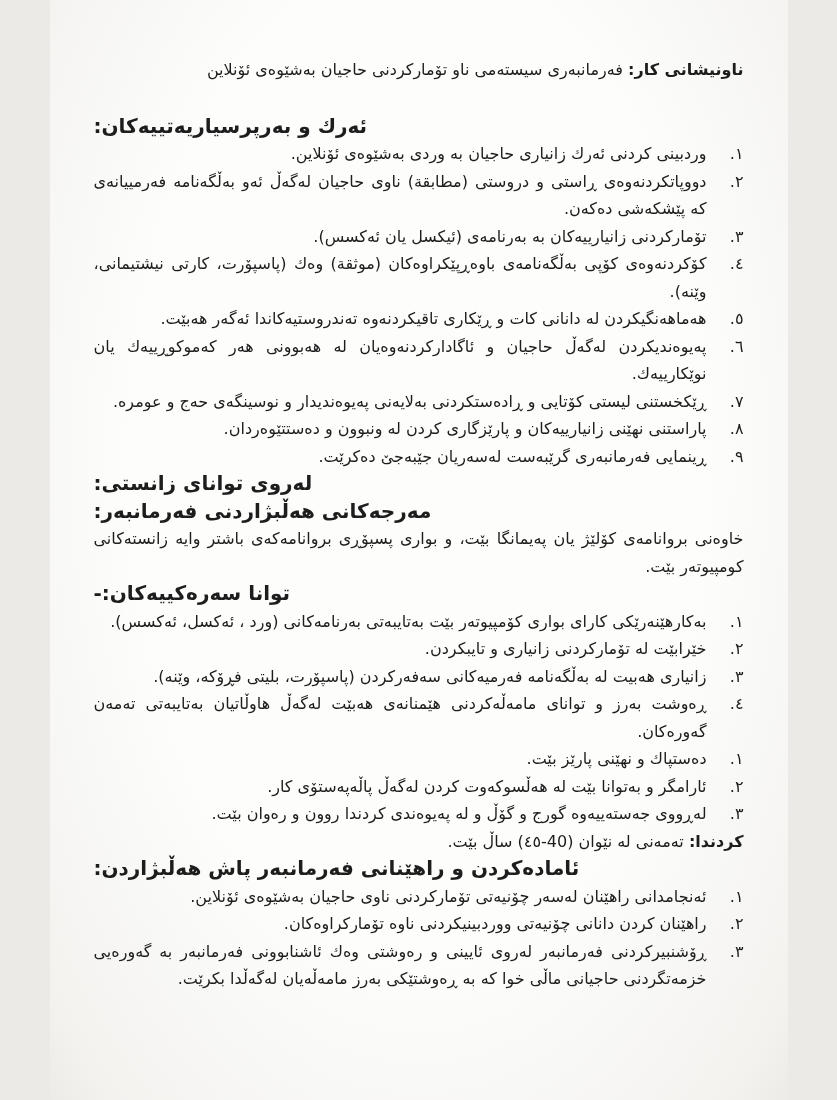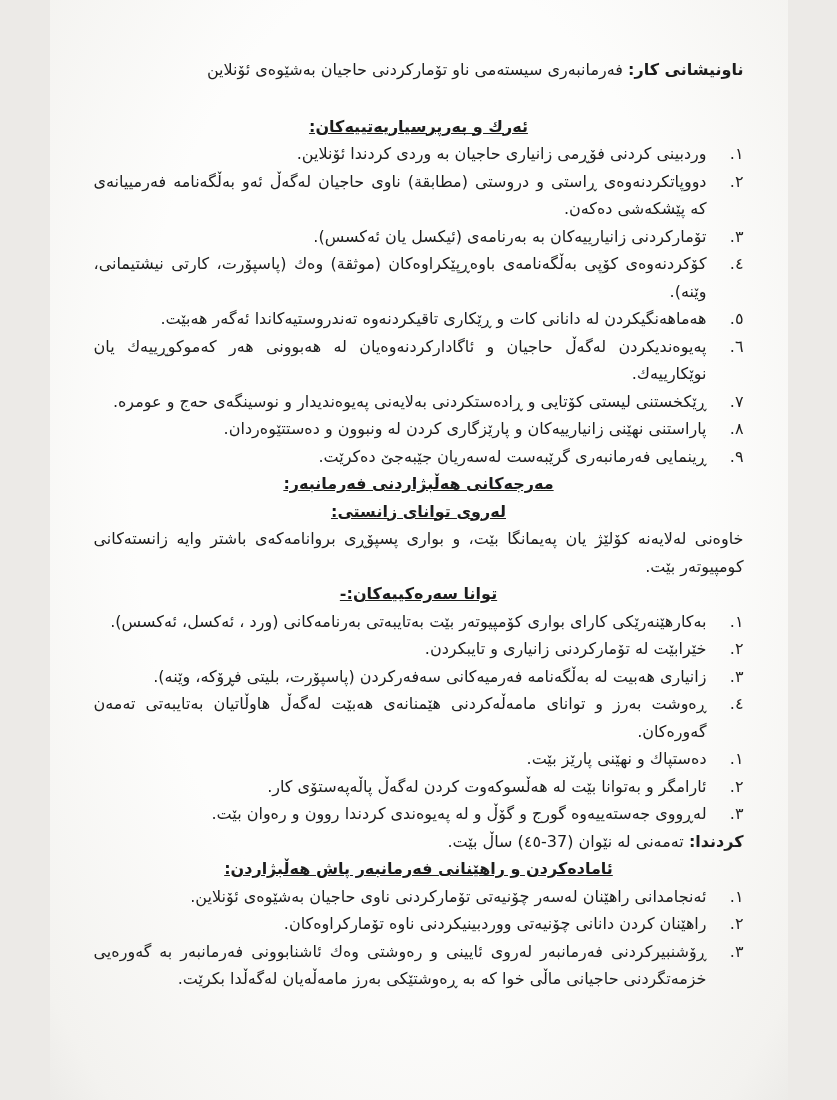--- a/index.html
+++ b/index.html
@@ -17,24 +17,23 @@
     color: #1d1d1d;
     direction: rtl;
     font-family: "DejaVu Sans", sans-serif;
     font-size: 16px;
     line-height: 27.5px;
     padding: 56px 44px 40px 44px;
     overflow: hidden;
   }
   p, h2 { margin: 0; padding: 0; }
   h2 {
-    font-size: 16px;
+    font-size: 20px;
     font-weight: 700;
-    text-align: center;
-    text-decoration: underline;
+    text-align: left;
   }
   .title-line {
     margin-bottom: 29px;
     text-align: right;
   }
   .para {
     text-align: justify;
   }
   .li {
     display: flex;
@@ -59,21 +58,21 @@
   <p class="title-line">
     <span class="inline-label">ناونیشانی کار:</span>
     <span>فەرمانبەری سیستەمی ناو تۆمارکردنی حاجیان بەشێوەی ئۆنلاین</span>
   </p>
 
 
   <h2>ئەرك و بەرپرسیاریەتییەکان:</h2>
   <div>
     <div class="li">
       <span class="num">١.</span>
-      <span class="it">وردبینی کردنی فۆڕمی زانیاری حاجیان بە وردی کردندا ئۆنلاین.</span>
+      <span class="it">وردبینی کردنی ئەرك زانیاری حاجیان بە وردی بەشێوەی ئۆنلاین.</span>
     </div>
     <div class="li">
       <span class="num">٢.</span>
       <span class="it">دووپاتکردنەوەی ڕاستی و دروستی (مطابقة) ناوی حاجیان لەگەڵ ئەو بەڵگەنامە فەرمییانەی کە پێشکەشی دەکەن.</span>
     </div>
     <div class="li">
       <span class="num">٣.</span>
       <span class="it">تۆمارکردنی زانیارییەکان بە بەرنامەی (ئیکسل یان ئەکسس).</span>
     </div>
     <div class="li">
@@ -95,24 +94,24 @@
     <div class="li">
       <span class="num">٨.</span>
       <span class="it">پاراستنی نهێنی زانیارییەکان و پارێزگاری کردن لە ونبوون و دەستتێوەردان.</span>
     </div>
     <div class="li">
       <span class="num">٩.</span>
       <span class="it">ڕینمایی فەرمانبەری گرێبەست لەسەریان جێبەجێ دەکرێت.</span>
     </div>
   </div>
 
+  <h2>لەروی توانای زانستی:</h2>
+
   <h2>مەرجەکانی هەڵبژاردنی فەرمانبەر:</h2>
-
-  <h2>لەروی توانای زانستی:</h2>
-  <p class="para">خاوەنی لەلایەنە کۆلێژ یان پەیمانگا بێت، و بواری پسپۆڕی بروانامەکەی باشتر وایە زانستەکانی کومپیوتەر بێت.</p>
+  <p class="para">خاوەنی بروانامەی کۆلێژ یان پەیمانگا بێت، و بواری پسپۆڕی بروانامەکەی باشتر وایە زانستەکانی کومپیوتەر بێت.</p>
 
   <h2>توانا سەرەکییەکان:-</h2>
   <div>
     <div class="li">
       <span class="num">١.</span>
       <span class="it">بەکارهێنەرێکی کارای بواری کۆمپیوتەر بێت بەتایبەتی بەرنامەکانی (ورد ، ئەکسل، ئەکسس).</span>
     </div>
     <div class="li">
       <span class="num">٢.</span>
       <span class="it">خێرابێت لە تۆمارکردنی زانیاری و تایبکردن.</span>
@@ -137,21 +136,21 @@
       <span class="it">ئارامگر و بەتوانا بێت لە هەڵسوکەوت کردن لەگەڵ پاڵەپەستۆی کار.</span>
     </div>
     <div class="li">
       <span class="num">٣.</span>
       <span class="it">لەڕووی جەستەییەوە گورج و گۆڵ و لە پەیوەندی کردندا روون و رەوان بێت.</span>
     </div>
   </div>
 
   <p class="para">
     <span class="inline-label">کردندا:</span>
-    <span>تەمەنی لە نێوان (37-٤٥) ساڵ بێت.</span>
+    <span>تەمەنی لە نێوان (40-٤٥) ساڵ بێت.</span>
   </p>
 
   <h2>ئامادەکردن و راهێنانی فەرمانبەر پاش هەڵبژاردن:</h2>
   <div>
     <div class="li">
       <span class="num">١.</span>
       <span class="it">ئەنجامدانی راهێنان لەسەر چۆنیەتی تۆمارکردنی ناوی حاجیان بەشێوەی ئۆنلاین.</span>
     </div>
     <div class="li">
       <span class="num">٢.</span>

